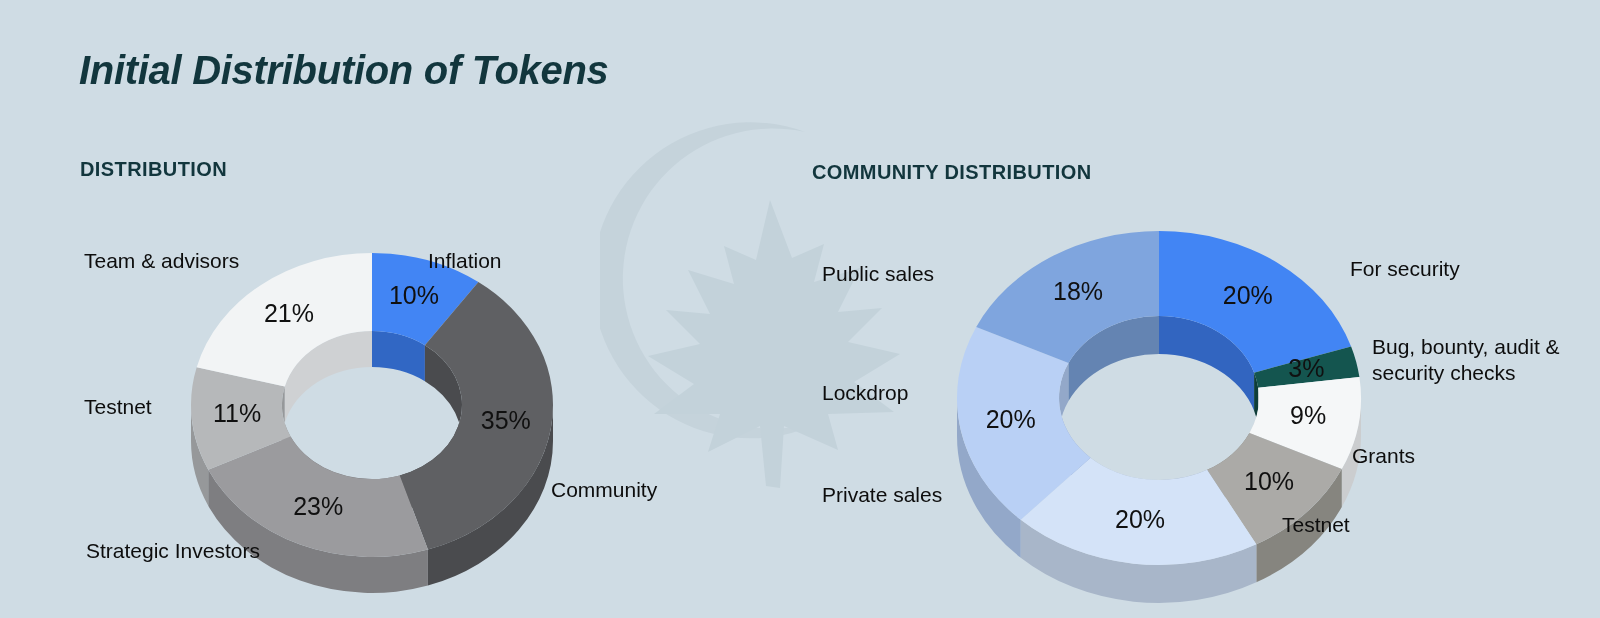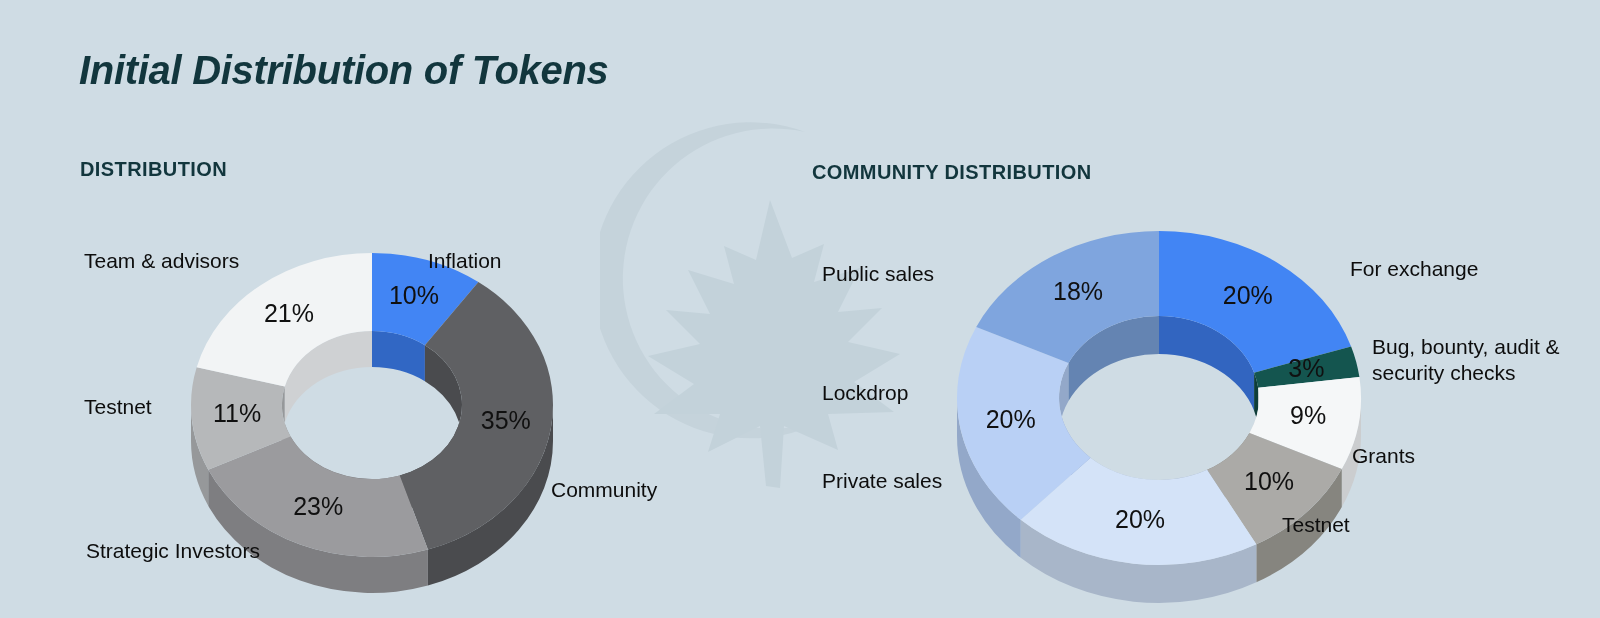--- a/index.html
+++ b/index.html
@@ -122,18 +122,18 @@
 <div id="labels-left">
     <div class="cat-label" style="left: 84px; top: 248px;">Team &amp; advisors</div>
     <div class="cat-label" style="left: 428px; top: 248px;">Inflation</div>
     <div class="cat-label" style="left: 84px; top: 394px;">Testnet</div>
     <div class="cat-label" style="left: 551px; top: 462px; margin-top: 15px;">Community</div>
     <div class="cat-label" style="left: 86px; top: 538px;">Strategic Investors</div>
   </div>
 <div id="labels-right">
     <div class="cat-label" style="left: 822px; top: 261px;">Public sales</div>
     <div class="cat-label" style="left: 822px; top: 380px;">Lockdrop</div>
-    <div class="cat-label" style="left: 822px; top: 468px;">Private sales</div>
-    <div class="cat-label" style="left: 1350px; top: 256px;">For exchange</div>
+    <div class="cat-label" style="left: 822px; top: 482px;">Private sales</div>
+    <div class="cat-label" style="left: 1350px; top: 256px;">For security</div>
     <div class="cat-label two-line" style="left: 1372px; top: 334px;">Bug, bounty, audit &amp; security checks</div>
     <div class="cat-label" style="left: 1352px; top: 407px; margin-top: 36px;">Grants</div>
     <div class="cat-label" style="left: 1282px; top: 512px;">Testnet</div>
   </div>
 
 </body></html>

